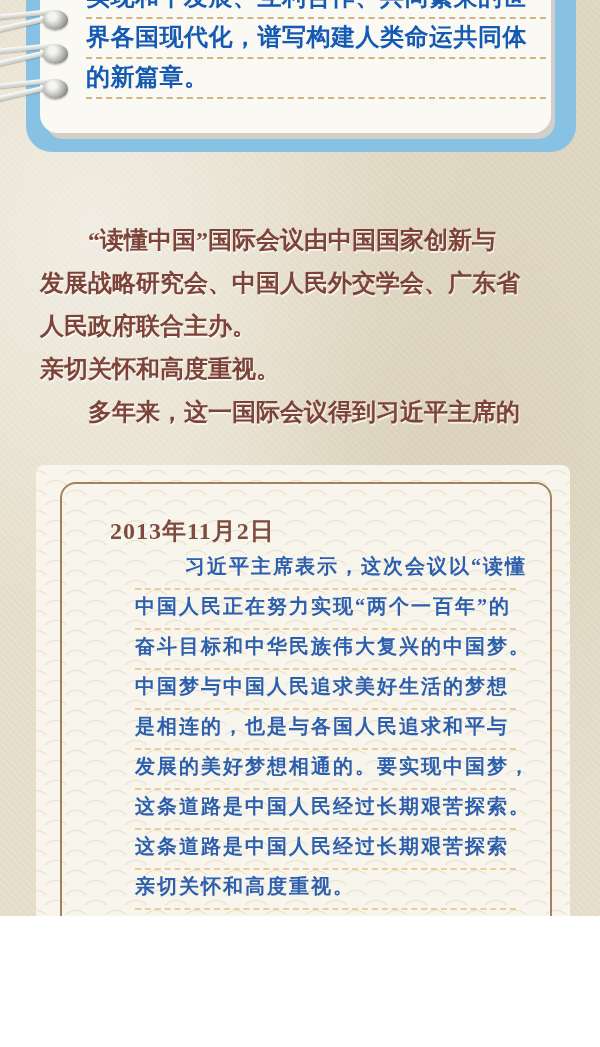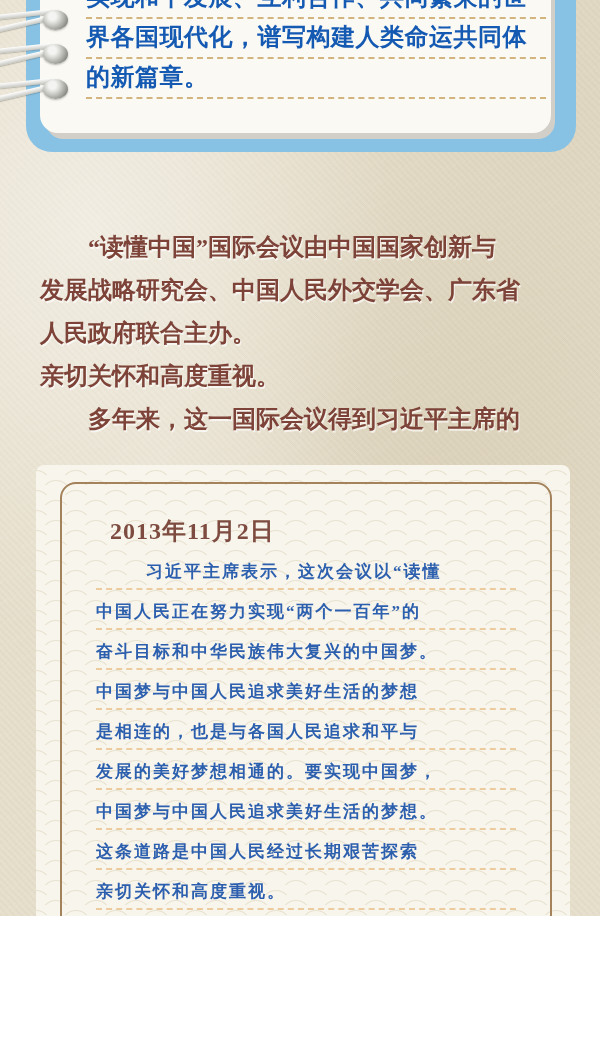--- a/index.html
+++ b/index.html
@@ -51,21 +51,21 @@
   .ring-unit .wire.w1{ left:-6px; width:58px; top:9px;  transform:rotate(-6deg); }
   .ring-unit .wire.w2{ left:-8px; width:58px; top:19px; transform:rotate(-13deg); }
   .ring-unit .grommet{
     position:absolute; right:4px; top:7px; width:25px; height:20px;
     border-radius:50%;
     background:radial-gradient(circle at 38% 32%, #f4f4f2 0 18%, #d9d9d5 35%, #a7a7a2 62%, #787873 85%, #6a6a66 100%);
     box-shadow:0 1px 2px rgba(70,70,60,.4);
   }
   
   .intro{
-    position:absolute; left:40px; top:226px; width:470px;
+    position:absolute; left:40px; top:219px; width:470px;
     color:var(--intro-text,#7d4338);
     font-family:"Liberation Serif", serif;
     font-weight:bold; font-size:24px;
     text-shadow:1px 2px 0 rgba(255,255,255,.65);
   }
   .intro-line{ height:43px; line-height:43px; white-space:nowrap; }
   .intro-line.indent{ padding-left:48px; }
   
   .pattern-panel{
     position:absolute; left:36px; top:465px; width:534px; height:582px;
@@ -86,27 +86,28 @@
   }
   .quote-header{
     font-family:"Liberation Serif", serif;
     font-weight:bold;
     color:var(--header-brown,#7d4b3f);
   }
   .quote-date{ height:38px; line-height:38px; font-size:24px; letter-spacing:1px; white-space:nowrap;margin-left:14px; }
   .quote-title{ height:38px; line-height:38px; font-size:21px; letter-spacing:0.5px; white-space:nowrap; }
   .quote-body{ margin-top:0; }
   .q-line{
-    height:40px; display:flex; align-items:flex-end;
+    height:40px; display:flex; align-items:center;
     border-bottom:2px dashed var(--card-dash,#eccb9f);
     box-sizing:border-box; padding-bottom:5px;
     color:var(--body-blue,#2c5fae);
     font-family:"Liberation Serif", serif;
-    font-size:17px; font-weight:bold; letter-spacing:2px;
+    font-size:20px; font-weight:bold; letter-spacing:2px;
     white-space:nowrap;
+    margin-left:39px;
   }
   .q-line.indent span{ padding-left:50px; }
 </style>
 </head>
 <body>
 
 <div class="page">
 
   <div class="notepad-panel">
     <div class="notepad-card"></div>
@@ -166,21 +167,21 @@
         <div class="q-line">
             <span>中国梦与中国人民追求美好生活的梦想</span>
           </div>
         <div class="q-line">
             <span>是相连的，也是与各国人民追求和平与</span>
           </div>
         <div class="q-line">
             <span>发展的美好梦想相通的。要实现中国梦，</span>
           </div>
         <div class="q-line">
-            <span>中国梦与中国人民追求美好生活的梦想。</span>
+            <span>这条道路是中国人民经过长期艰苦探索。</span>
           </div>
         <div class="q-line">
             <span>这条道路是中国人民经过长期艰苦探索</span>
           </div>
         <div class="q-line">
             <span>亲切关怀和高度重视。</span>
           </div>
       </div>
     </div>
   </div>

